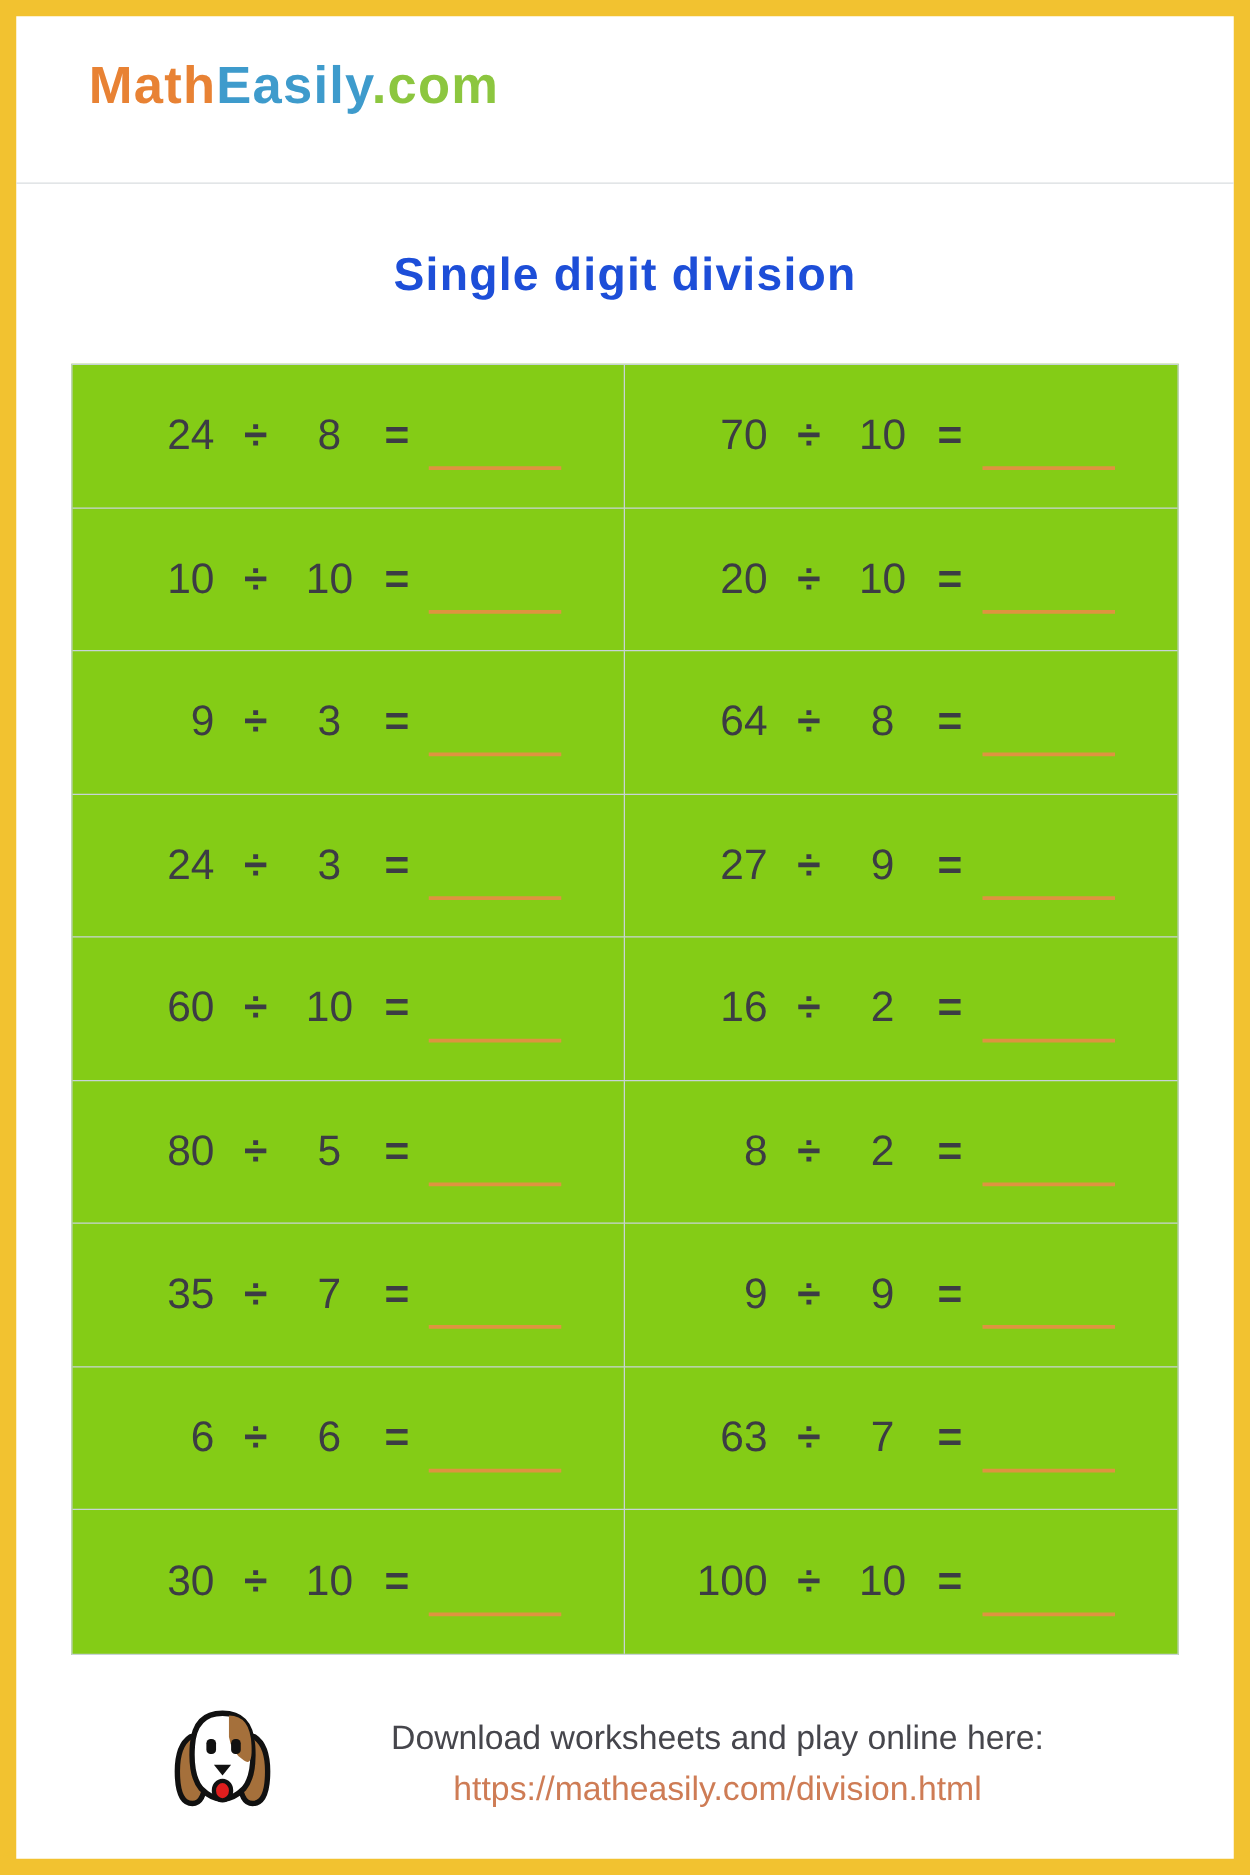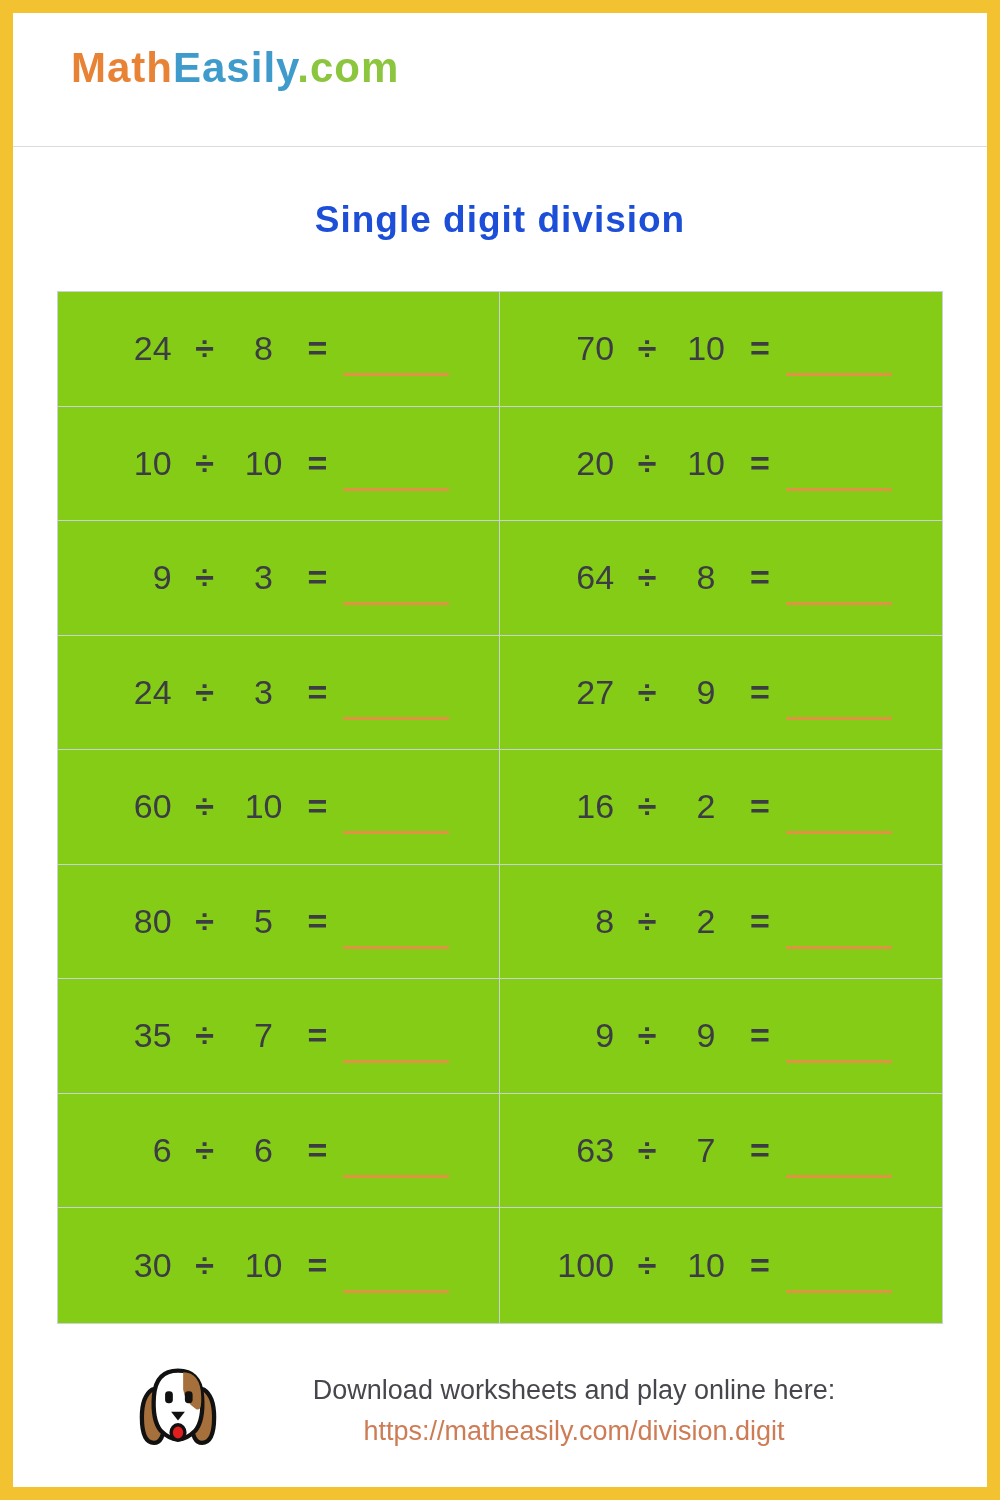--- a/index.html
+++ b/index.html
@@ -267,17 +267,17 @@
 
       <rect x="35" y="32" width="9" height="14" rx="4" fill="#111"></rect>
       <rect x="58" y="32" width="9" height="14" rx="4" fill="#111"></rect>
 
       <path d="M42 56 L58 56 L50 66 Z" fill="#111"></path>
 
       <ellipse cx="50" cy="80" rx="8" ry="9" fill="#E01E1E" stroke="#111" stroke-width="4"></ellipse>
     </svg>
     <div class="footer-text">
       <div class="footer-line1">Download worksheets and play online here:</div>
-      <a class="footer-link">https://matheasily.com/division.digit</a>
+      <a class="footer-link">https://matheasily.com/division.html</a>
     </div>
   </div>
 
 </div>
 
 </body></html>

